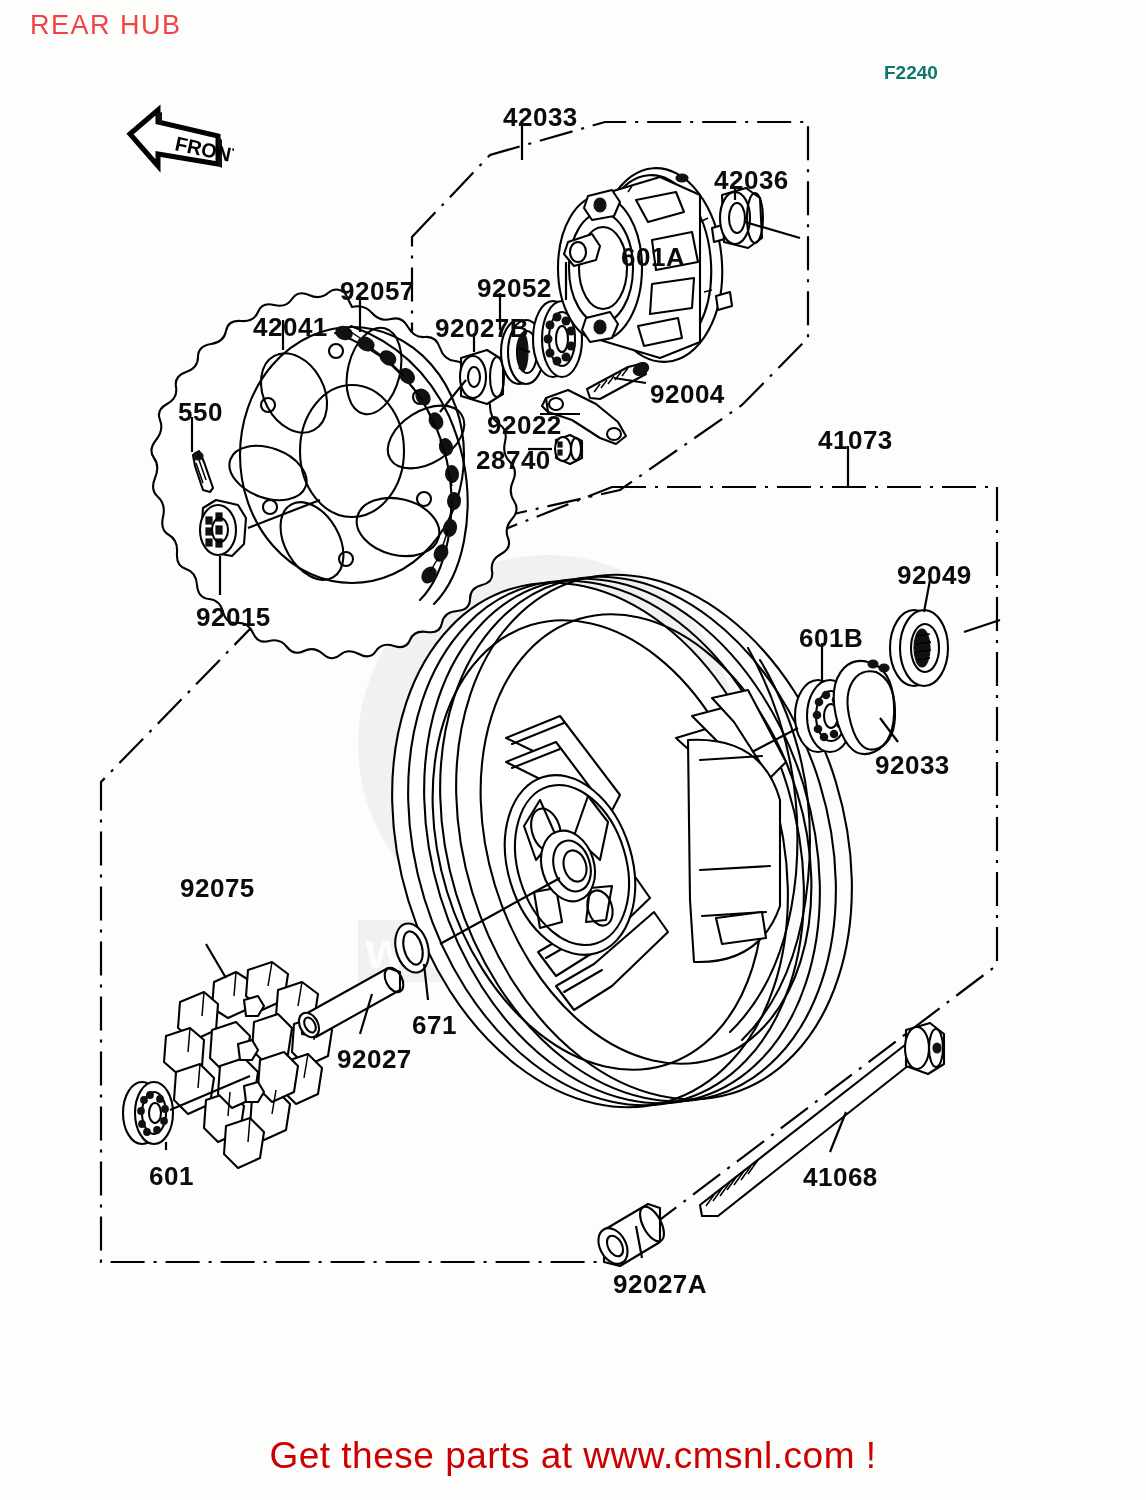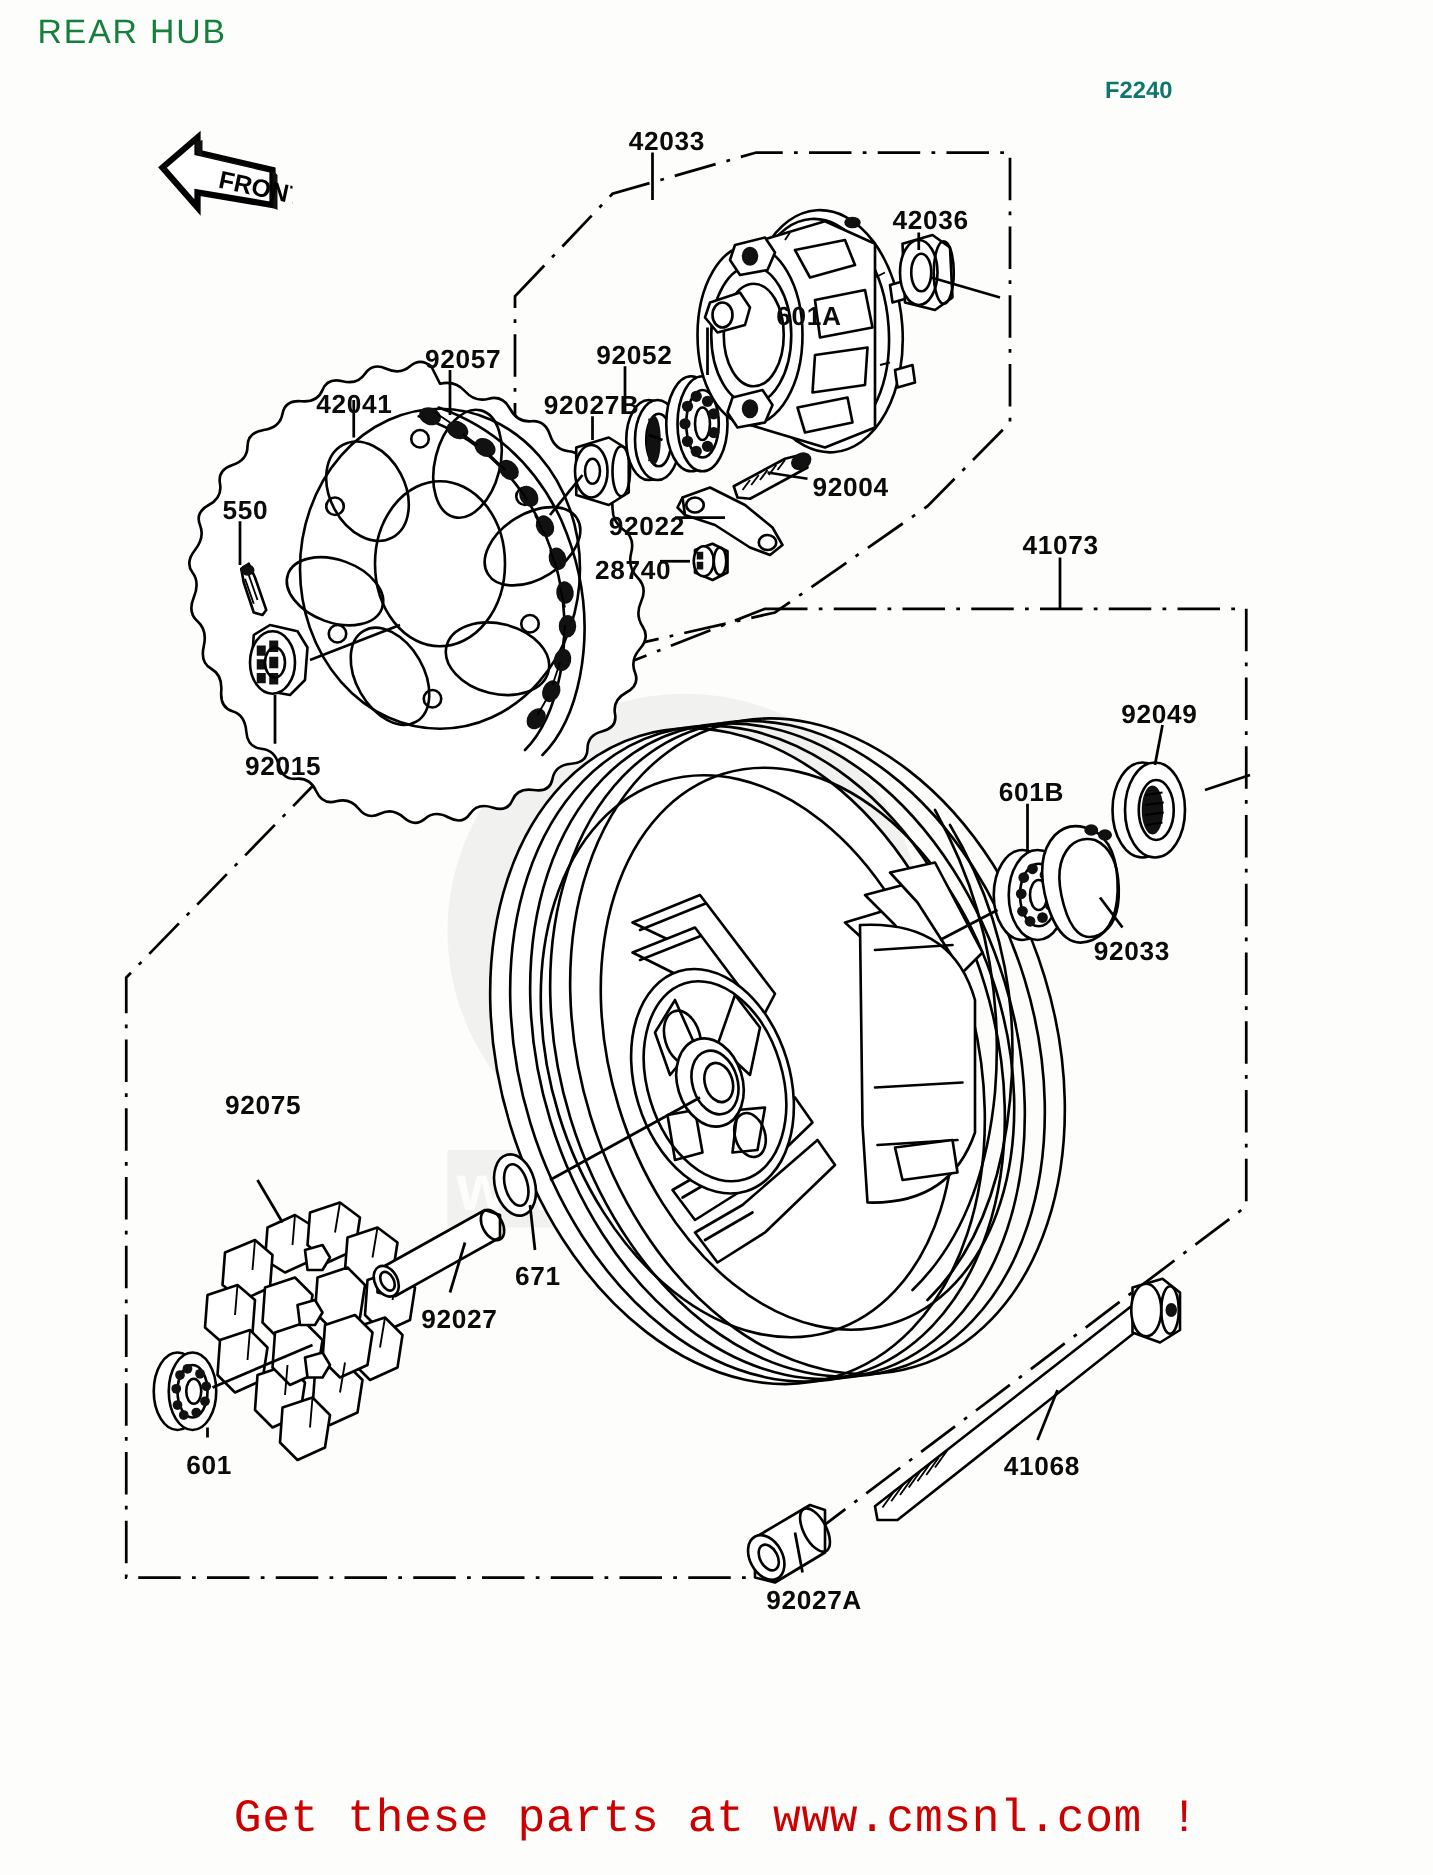--- a/index.html
+++ b/index.html
@@ -3,36 +3,36 @@
 <meta charset="utf-8">
 <style>
   html,body{margin:0;padding:0;background:#fdfdfb;}
   body{
     width:1146px;height:1500px;position:relative;overflow:hidden;
     font-family:"Liberation Sans", sans-serif;
     background:#fdfdfb;
   }
   #page-title{
     position:absolute;left:30px;top:10px;
-    font-size:27px;letter-spacing:1.5px;color:#15803d;
+    font-size:27px;letter-spacing:1.5px;color:#ef4444;
     font-family:"Liberation Sans", sans-serif;
   }
   #fig-code{
     position:absolute;left:884px;top:62px;
     font-size:19px;color:#0f766e;font-weight:600;
     font-family:"Liberation Sans", sans-serif;
   }
   #footer{
     position:absolute;left:0;top:1435px;width:1146px;text-align:center;
     font-size:37px;color:#cc0000;letter-spacing:0.5px;
-    font-family:Liberation Mono, monospace;
+    font-family:Liberation Sans, sans-serif;
   }
   #diagram{position:absolute;left:0;top:0;width:1146px;height:1500px;}
   .lbl{
-    position:absolute;font-size:21px;color:#0b0b0b;font-weight:600;
+    position:absolute;font-size:26px;color:#0b0b0b;font-weight:600;
     font-family:"Liberation Sans", sans-serif;white-space:nowrap;
     letter-spacing:0.5px;
   }
   #front-badge{position:absolute;left:122px;top:100px;width:112px;height:92px;}
   .wm{position:absolute;pointer-events:none;}
 </style>
 </head>
 <body>
 
 <div id="page-title">REAR HUB</div>

